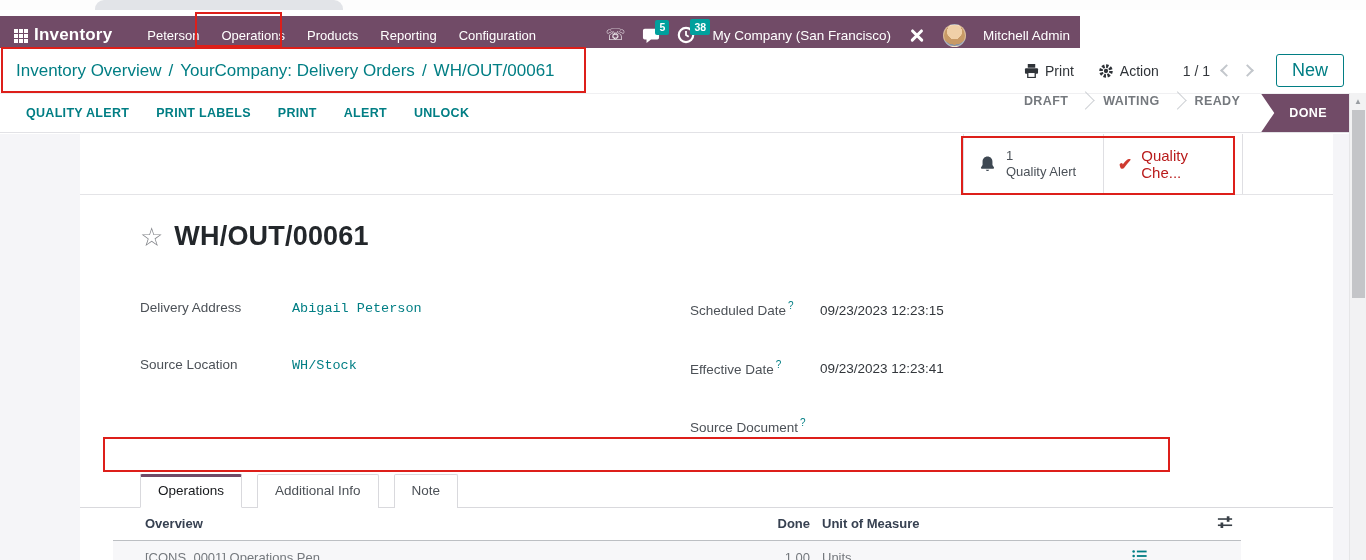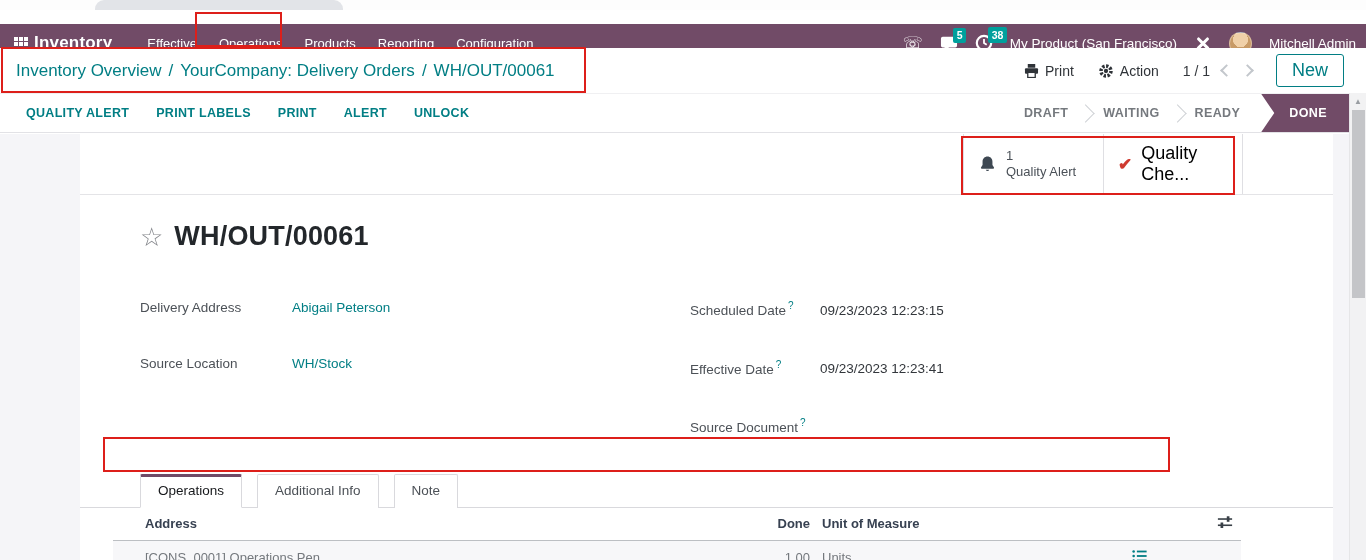--- a/index.html
+++ b/index.html
@@ -3,21 +3,21 @@
 <meta charset="utf-8">
 <style>
   * { margin:0; padding:0; box-sizing:border-box; }
   html,body { width:1366px; height:560px; overflow:hidden; font-family:"Liberation Sans",sans-serif; background:#fff; position:relative; }
 
   
   .browser-strip { position:absolute; top:0; left:0; width:1366px; height:10px; background:#fdfdfd; }
   .browser-tab { position:absolute; left:95px; top:0; width:248px; height:10px; background:#e2e4e8; border-radius:9px 9px 0 0; }
 
   
-  .navbar { position:absolute; top:24px; left:0; width:1366px; height:38px; background:#714B67; display:flex; align-items:center; color:#fff;text-align:right; }
+  .navbar { position:absolute; top:16px; left:0; width:1080px; height:38px; background:#714B67; display:flex; align-items:center; color:#fff;text-align:right; }
   .apps-icon { width:4px; height:4px; background:#fff; margin:0 16px 8px 14px;
     box-shadow: 0 0 #fff, 5px 0 #fff, 10px 0 #fff, 0 5px #fff, 5px 5px #fff, 10px 5px #fff, 0 10px #fff, 5px 10px #fff, 10px 10px #fff; }
   .brand { font-size:17px; font-weight:700; margin-right:24px; letter-spacing:.2px; }
   .nav-menu { display:flex; align-items:center; height:100%; }
   .nav-item { font-size:13px; padding:0 11px; height:100%; display:flex; align-items:center; cursor:pointer; }
   .systray { margin-left:auto; display:flex; align-items:center; gap:17px; padding-right:10px; font-size:13.5px; }
   .tray-icon { position:relative; display:flex; align-items:center; }
   .badge { position:absolute; top:-7px; left:13px; background:#00A09D; color:#fff; font-size:10.5px; line-height:1; padding:2.5px 4px; border-radius:2px; font-weight:700; }
   .phone-glyph { font-size:16px; line-height:1; }
   .tools-x { position:relative; width:18px; height:18px; }
@@ -36,49 +36,49 @@
   .pager { display:flex; align-items:center; gap:12px; font-size:14px; color:#33373c; }
   .chev { width:9px; height:9px; border-top:2px solid #c3c7cc; border-right:2px solid #c3c7cc; display:inline-block; }
   .chev.left { transform:rotate(-135deg); }
   .chev.right { transform:rotate(45deg); }
   .new-btn { border:1px solid #017E84; color:#017E84; background:#fff; font-size:18px; padding:5px 15px; border-radius:3px; cursor:pointer; font-family:inherit; }
 
   
   .status-bar { position:absolute; top:93px; left:0; width:1349px; height:40px; background:#fff; border-top:1px solid #f0f0f2; border-bottom:1px solid #e2e2e6; display:flex; align-items:center; }
   .hdr-btns { display:flex; gap:27px; padding-left:26px; }
   .hdr-btn { color:#017E84; font-size:12.5px; font-weight:700; letter-spacing:.3px; cursor:pointer; white-space:nowrap; }
-  .pipeline { margin-left:auto; display:flex; align-items:center; height:100%; }
+  .pipeline { margin-left:auto; display:flex; align-items:flex-start; height:100%; }
   .stage { color:#75797e; font-size:12.5px; font-weight:600; padding:0 15px; letter-spacing:.4px; }
   .stage-sep { width:13px; height:13px; border-top:1px solid #cfd2d6; border-right:1px solid #cfd2d6; transform:rotate(45deg); margin:0 -4px; }
   .stage.done { background:#714B67; color:#fff; height:100%; display:flex; align-items:center; padding:0 22px 0 28px; clip-path:polygon(0 0,100% 0,100% 100%,0 100%,13px 50%); margin-left:6px; }
 
   
   .content { position:absolute; top:134px; left:0; width:1349px; height:426px; background:#f5f5f8; }
   .sheet { position:absolute; left:80px; top:0; width:1253px; height:426px; background:#fff; }
 
   .btnbox-row { height:61px; border-bottom:1px solid #e4e4e7; display:flex; justify-content:flex-end; }
   .btnbox { display:flex; margin-right:90px; height:100%; }
   .smart-btn { width:140px; border-left:1px solid #dfdfe3; display:flex; align-items:center; gap:9px; padding:0 10px 0 14px; cursor:pointer; }
   .smart-btn:last-child { border-right:1px solid #dfdfe3; }
   .sb-text { font-size:13px; color:#4b5158; line-height:1.25; }
   .sb-text .cnt { display:block; }
   .check-glyph { color:#cf3a30; font-size:17px; font-weight:700; }
-  .danger-label { color:#000000; font-size:18px; }
+  .danger-label { color:#b91c1c; font-size:15px; }
 
   .title-row { display:flex; align-items:center; gap:11px; padding:26px 0 0 60px; }
   .star { font-size:26px; color:#85878c; line-height:1; cursor:pointer; }
   .rec-title { font-size:27px; font-weight:700; color:#23272b; letter-spacing:.2px; }
 
   .fields { display:flex; padding:24px 0 0 60px; }
   .fcol-left { width:550px; }
   .frow { display:flex; margin-bottom:17px; font-size:13.5px; align-items:baseline; }
   .flabel { color:#4c5157; width:152px;margin-top:24px; }
   .fcol-right .flabel { width:130px; }
   .fval { color:#33373c; }
-  .fval.link { color:#017E84; cursor:pointer; }
+  .fval.link { color:#017E84; cursor:pointer;font-family:Liberation Mono, monospace; }
   .help { color:#017E84; font-size:10px; vertical-align:super; margin-left:2px; }
 
   .tabs { margin-top:22px; padding-left:60px; border-bottom:1px solid #d9d9dd; display:flex; }
   .tab { font-size:13.5px; color:#4c5157; border:1px solid #d9d9dd; border-bottom:none; background:#fff; padding:8px 17px 9px; margin-bottom:-1px; border-radius:2px 2px 0 0; cursor:pointer; }
   .tab + .tab { margin-left:15px; }
   .tab.active { border-top:3px solid #714B67; padding-top:6px; color:#16181b; border-bottom:1px solid #fff; }
 
   .olist { margin-left:33px; width:1128px; }
   .lrow { display:flex; align-items:center; }
   .lhead { height:33px; border-bottom:1px solid #bcbfc3; font-size:13px; font-weight:700; color:#374151; }
@@ -109,21 +109,21 @@
 <body>
 
 <div class="browser-strip">
   <div class="browser-tab"></div>
 </div>
 
 <div class="navbar">
   <span class="apps-icon"></span>
   <span class="brand">Inventory</span>
   <div class="nav-menu">
-    <span class="nav-item">Effective</span>
+    <span class="nav-item">Peterson</span>
     <span class="nav-item">Operations</span>
     <span class="nav-item">Products</span>
     <span class="nav-item">Reporting</span>
     <span class="nav-item">Configuration</span>
   </div>
   <div class="systray">
     <span class="tray-icon">
         <span class="phone-glyph">☏</span>
       </span>
     <span class="tray-icon">
@@ -132,21 +132,21 @@
       </svg>
       <span class="badge">5</span>
     </span>
     <span class="tray-icon">
       <svg width="18" height="18" viewBox="0 0 20 20">
         <circle cx="10" cy="10" r="8" fill="none" stroke="#fff" stroke-width="2.4"></circle>
         <path d="M10 5.5V10l3 2" fill="none" stroke="#fff" stroke-width="2"></path>
       </svg>
       <span class="badge">38</span>
     </span>
-    <span>My Product (San Francisco)</span>
+    <span>My Company (San Francisco)</span>
     <span class="tools-x">
         <i></i>
         <i></i>
       </span>
     <span class="avatar"></span>
     <span class="user-name">Mitchell Admin</span>
   </div>
 </div>
 
 <div class="bc-bar">
@@ -250,21 +250,21 @@
     </div>
 
     <div class="tabs">
       <span class="tab active">Operations</span>
       <span class="tab">Additional Info</span>
       <span class="tab">Note</span>
     </div>
 
     <div class="olist">
       <div class="lrow lhead">
-        <span class="c-product">Address</span>
+        <span class="c-product">Overview</span>
         <span class="c-done">Done</span>
         <span class="c-uom">Unit of Measure</span>
         <span class="c-widget"></span>
         <span class="c-gutter">
           <svg width="16" height="13" viewBox="0 0 18 14" style="display:inline-block">
             <rect x="1" y="2.2" width="16" height="1.8" fill="#394047"></rect>
             <rect x="11" y="0" width="3" height="6.2" fill="#394047"></rect>
             <rect x="1" y="9.2" width="16" height="1.8" fill="#394047"></rect>
             <rect x="4" y="7" width="3" height="6.2" fill="#394047"></rect>
           </svg>

